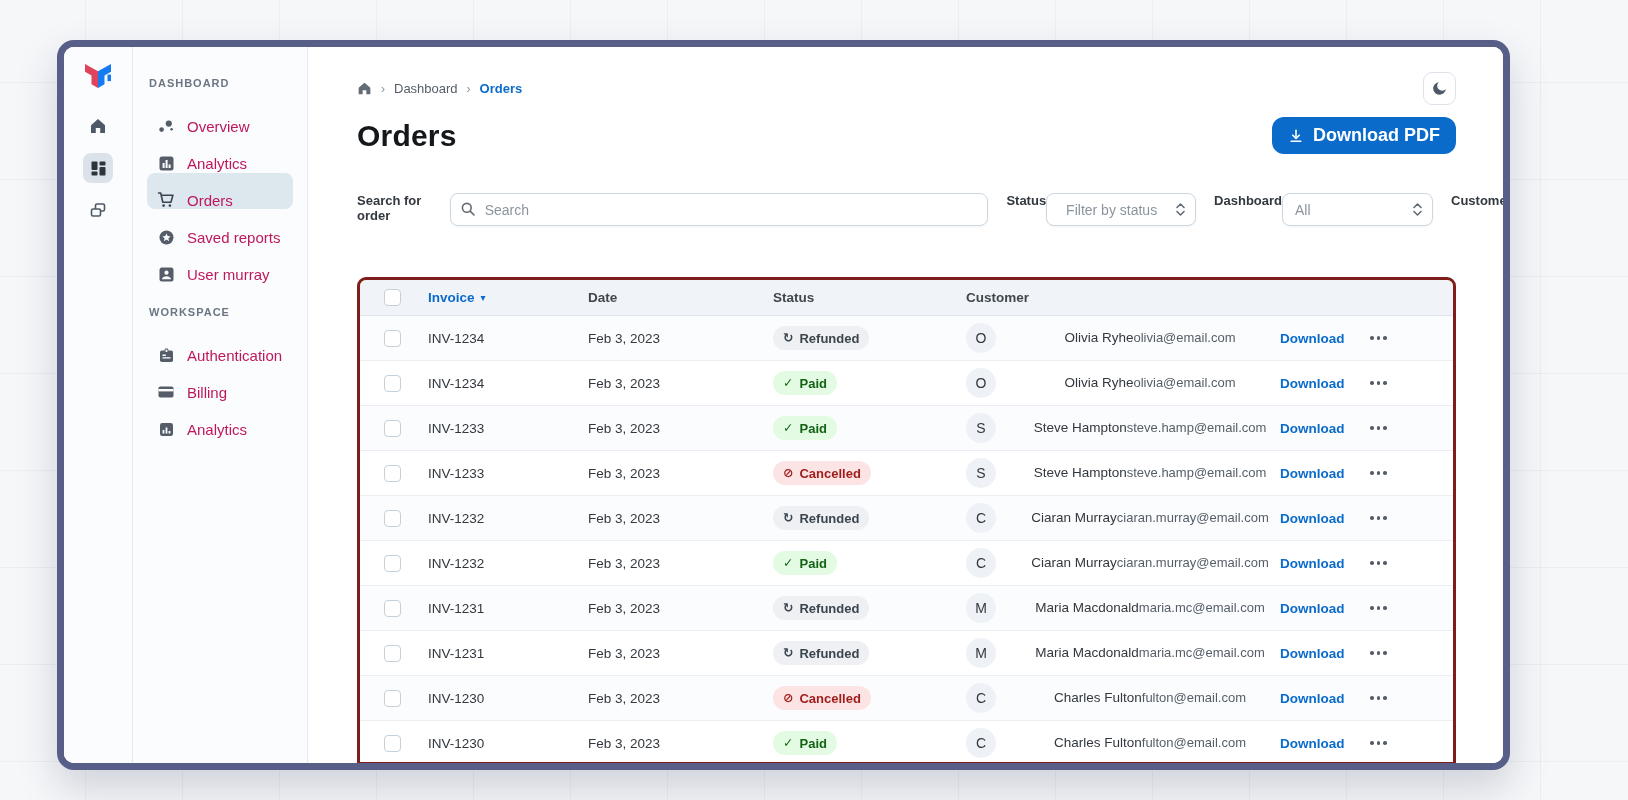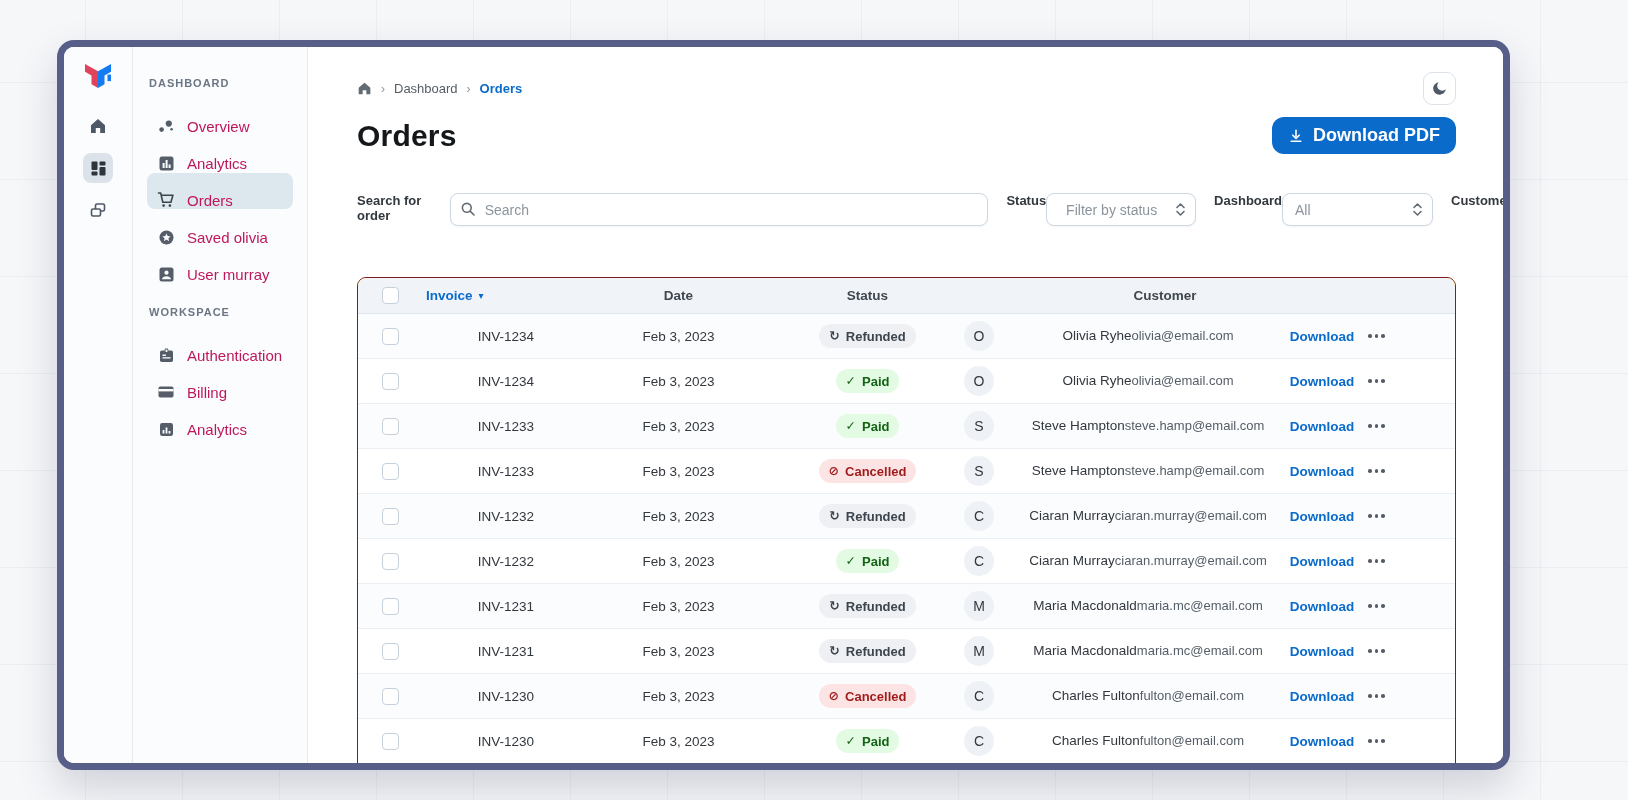--- a/index.html
+++ b/index.html
@@ -65,22 +65,22 @@
                   padding:0 10px 0 34px; font-size:14px; color:#32383e; outline:none;
                   box-shadow:0 1px 2px rgba(21,33,54,0.05); font-family:inherit; }
   .search-input::placeholder { color:#8b949e; }
   .search-icon { position:absolute; left:10px; top:8px; }
   .select { height:33px; border:1px solid #cdd7e1; border-radius:8px; background:#fff; display:flex; align-items:center;
             justify-content:space-between; padding:0 9px 0 12px; font-size:14px; color:#8b949e;
             box-shadow:0 1px 2px rgba(21,33,54,0.05); }
   .sel-status { width:150px;padding-left:19px; } .sel-cat { width:151px; } .sel-cust { width:159px; }
 
   
-  .table { position:absolute; top:230px; left:49px; right:47px; bottom:-2px; border:1px solid #7f1d1d;
-           border-radius:9px 9px 0 0; overflow:hidden; background:#eab308;text-align:center; }
+  .table { position:absolute; top:230px; left:49px; right:47px; bottom:-2px; border:3px solid #7f1d1d;
+           border-radius:9px 9px 0 0; overflow:hidden; background:#eab308; }
   .tgrid { display:grid; grid-template-columns:68px 160px 185px 193px 42px 272px 88px 1fr; align-items:center; }
   .thead { height:36px; background:#f0f4f8; border-bottom:1px solid #dfe5ec; font-size:13.5px; font-weight:700; color:#40474f; }
   .th-invoice { color:#0b6bcb; display:flex; align-items:center; gap:6px; }
   .arrow-down { font-size:10px; color:#0b6bcb; }
   .cb { width:17px; height:17px; border:1.5px solid #c6d0da; border-radius:4px; background:#fff; margin-left:24px; }
   .trow { height:45px; border-bottom:1px solid #ebeff3; font-size:13.5px; color:#32383e; background:#fff; }
   .trow.alt { background:#fbfcfd; }
   .chip { display:inline-flex; align-items:center; gap:6px; height:24px; padding:0 10px; border-radius:12px;
           font-size:13px; font-weight:600; width:max-content; }
   .chip .cicon { font-size:12.5px; line-height:1; }
@@ -171,21 +171,21 @@
         <span>Orders</span>
       </div>
 
       <div class="nav-item">
         <span class="nicon">
           <svg width="17" height="17" viewBox="0 0 17 17">
               <circle cx="8.5" cy="8.5" r="7" fill="#555e68"></circle>
               <polygon points="8.5,4.4 9.7,7.1 12.6,7.4 10.4,9.3 11.1,12.2 8.5,10.6 5.9,12.2 6.6,9.3 4.4,7.4 7.3,7.1" fill="#fbfcfe"></polygon>
             </svg>
         </span>
-        <span>Saved olivia</span>
+        <span>Saved reports</span>
       </div>
 
       <div class="nav-item">
         <span class="nicon">
           <svg width="17" height="17" viewBox="0 0 17 17">
               <rect x="1.5" y="1.5" width="14" height="14" rx="2.5" fill="#555e68"></rect>
               <circle cx="8.5" cy="6.7" r="2.1" fill="#fbfcfe"></circle>
               <path d="M3.8 13.2c.7-2 2.5-3 4.7-3s4 1 4.7 3z" fill="#fbfcfe"></path>
             </svg>
         </span>

